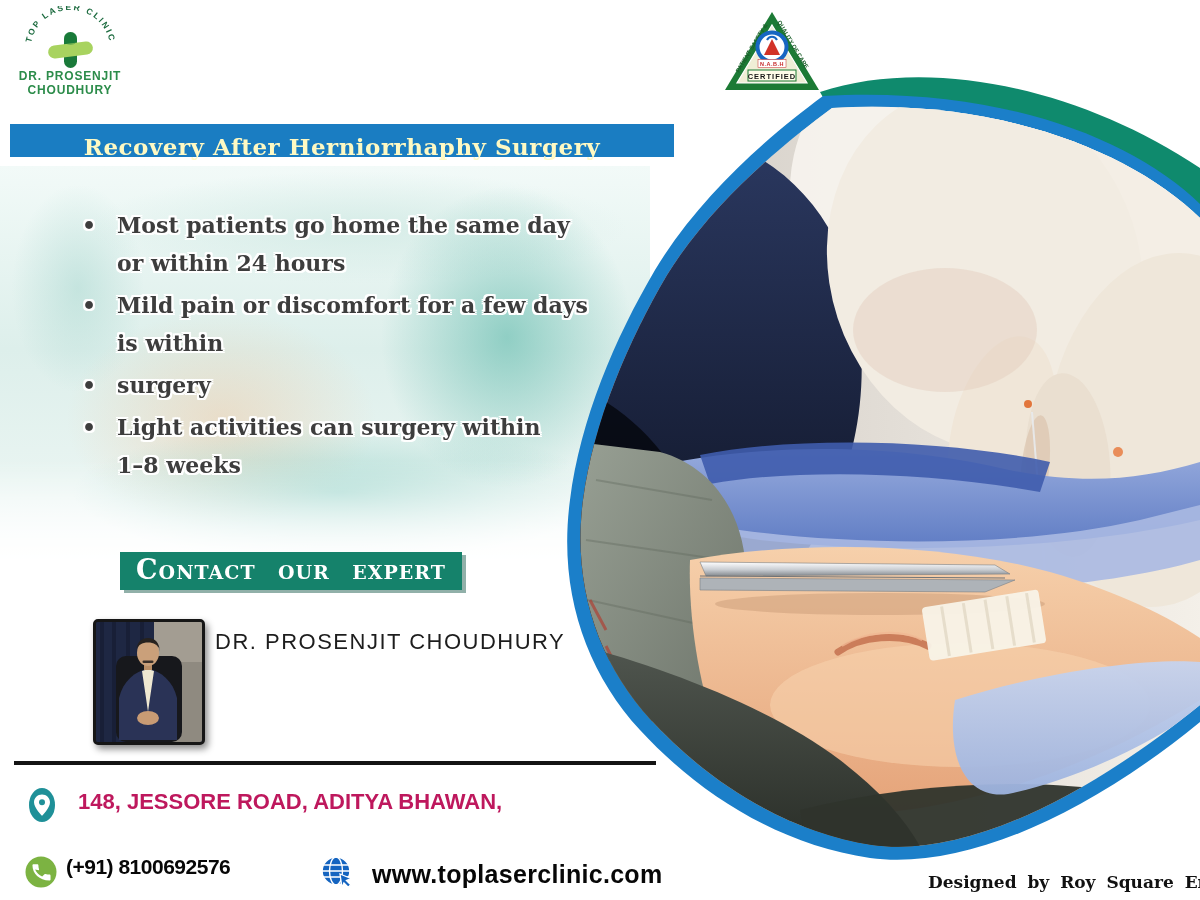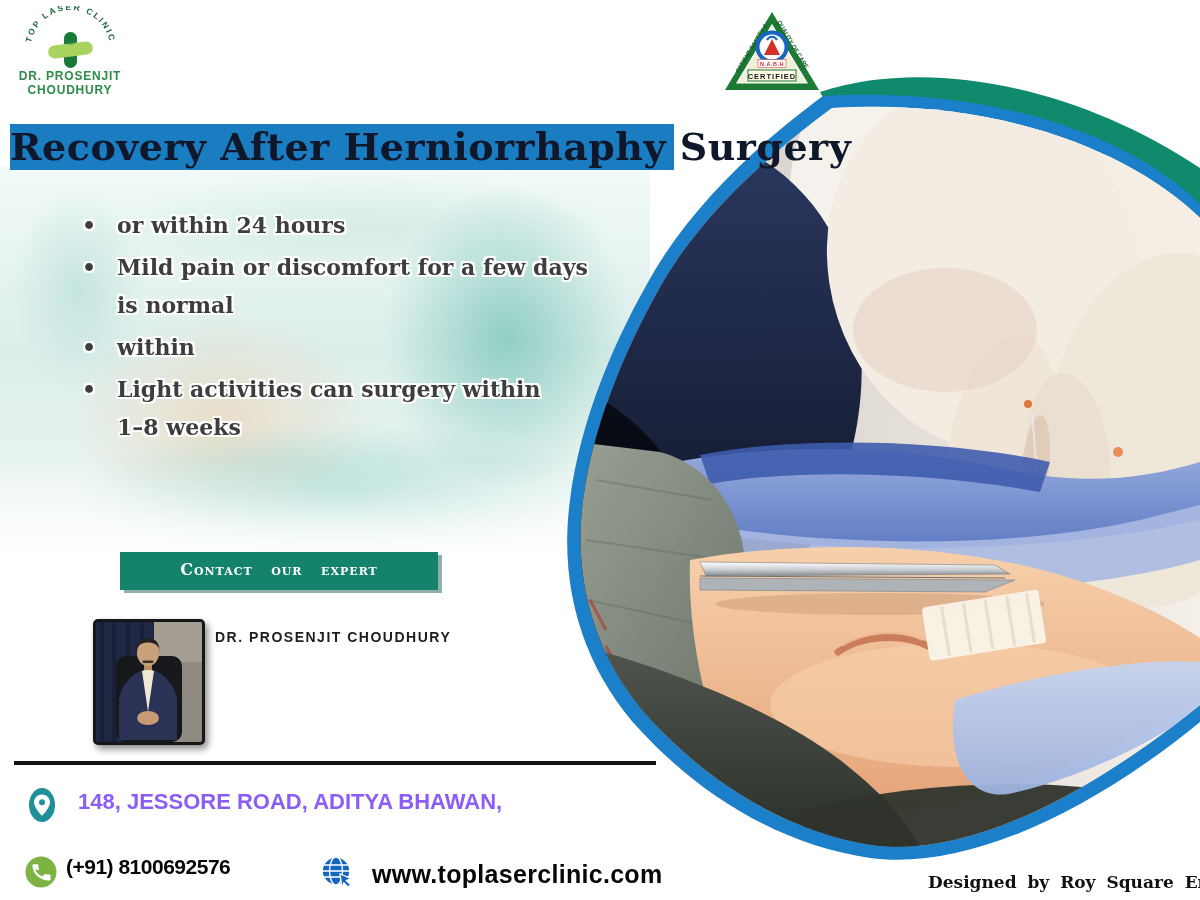--- a/index.html
+++ b/index.html
@@ -23,52 +23,52 @@
       radial-gradient(closest-side at 55% 15%,rgba(205,232,226,.7),rgba(205,232,226,0) 92%),
       linear-gradient(180deg,#f2faf8 0%,#ddefeb 45%,#e8f4f1 75%,#ffffff 100%);
     -webkit-mask-image:linear-gradient(180deg,#000 0%,#000 72%,transparent 100%);
             mask-image:linear-gradient(180deg,#000 0%,#000 72%,transparent 100%);}
 
   .blob-svg{left:0;top:0;width:1200px;height:900px;z-index:1;pointer-events:none;}
 
   .logo{left:14px;top:6px;width:120px;height:100px;z-index:2;}
   .badge{left:723px;top:10px;width:100px;height:84px;z-index:2;}
 
-  .banner{left:10px;top:124px;width:664px;height:46px;z-index:2;
-    background:var(--banner-blue,#1a7dc2);color:#0f172a;text-align:center;
-    font-family:"DejaVu Serif",serif;font-weight:bold;font-size:38px;line-height:46px;
+  .banner{left:10px;top:124px;width:664px;height:33px;z-index:2;
+    background:var(--banner-blue,#1a7dc2);color:#fef9c3;text-align:center;
+    font-family:"DejaVu Serif",serif;font-weight:bold;font-size:23px;line-height:46px;
     letter-spacing:.5px;white-space:nowrap;}
 
   .bullets{left:80px;top:206px;width:500px;z-index:2;list-style:none;margin:0;padding:0;}
   .bullets li{position:relative;margin:0 0 4px 0;padding-left:37px;
     font-family:"DejaVu Serif",serif;font-weight:bold;font-size:22px;line-height:38px;
     color:var(--text-dark,#3d3d3d);
     text-shadow:-2px -2px 0 #fff,2px -2px 0 #fff,-2px 2px 0 #fff,2px 2px 0 #fff,
       0 -2px 0 #fff,0 2px 0 #fff,-2px 0 0 #fff,2px 0 0 #fff;}
   .bullets .dot{position:absolute;left:2px;top:0;}
   .bullets .bl{white-space:nowrap;}
 
-  .cta{left:120px;top:552px;width:318px;height:38px;z-index:2;cursor:pointer;
+  .cta{left:120px;top:552px;width:342px;height:38px;z-index:2;cursor:pointer;
     background:var(--button-teal,#15826b);box-shadow:4px 3px 0 rgba(10,80,64,.45);
     color:#fff;text-align:center;font-family:"DejaVu Serif",serif;font-weight:bold;
-    font-variant:small-caps;font-size:16px;line-height:36px;letter-spacing:1px;word-spacing:12px;}
+    font-variant:small-caps;font-size:27px;line-height:36px;letter-spacing:1px;word-spacing:12px;}
 
   .doc-photo{left:93px;top:619px;width:106px;height:120px;z-index:2;
     border:3px solid #161616;border-radius:5px;overflow:hidden;
     box-shadow:3px 4px 7px rgba(0,0,0,.45);background:#1e2743;}
   .doc-info{left:215px;top:629px;width:360px;z-index:2;color:#1d1d1d;}
-  .doc-name{font-weight:bold;font-size:14px;letter-spacing:1.5px;white-space:nowrap;}
+  .doc-name{font-weight:normal;font-size:22px;letter-spacing:1.5px;white-space:nowrap;}
   .doc-creds{margin-top:7px;margin-left:4px;font-weight:bold;font-size:17.5px;line-height:23.5px;
     font-variant:small-caps;white-space:nowrap;color:#1c1c1c;}
 
   .sep{left:14px;top:761px;width:642px;height:3.5px;background:#141414;z-index:2;}
 
   .pin{left:28px;top:787px;width:28px;height:37px;z-index:2;}
   .addr{left:78px;top:780px;z-index:2;font-weight:bold;font-size:22px;line-height:44px;
-    color:#8b5cf6;white-space:nowrap;}
+    color:#be185d;white-space:nowrap;}
 
   .phone-ico{left:25px;top:856px;width:32px;height:32px;z-index:2;}
   .phone-txt{left:66px;top:855px;z-index:2;font-weight:bold;font-size:21px;color:#070707;
     letter-spacing:-.5px;white-space:nowrap;}
   .globe-ico{left:320px;top:855px;width:34px;height:34px;z-index:2;}
   .web-txt{left:372px;top:860px;z-index:2;font-weight:bold;font-size:25px;color:#070707;
     letter-spacing:.3px;white-space:nowrap;}
 
   .credit{left:928px;top:872px;width:270px;z-index:2;text-align:right;
     font-family:"DejaVu Serif",serif;font-weight:bold;font-size:17px;color:#111;
@@ -215,30 +215,31 @@
     <text x="49" y="56" text-anchor="middle" font-size="5.5" font-weight="bold" fill="#c62828" letter-spacing=".5" font-family="Liberation Sans, sans-serif">N.A.B.H</text>
     <rect x="25" y="60" width="48" height="11" fill="#fdfbe8" stroke="#1c7a35" stroke-width="1"></rect>
     <text x="49" y="68.5" text-anchor="middle" font-size="7.5" font-weight="bold" fill="#151515" letter-spacing="1" font-family="Liberation Sans, sans-serif">CERTIFIED</text>
   </svg>
 
   <div class="abs banner">Recovery After Herniorrhaphy Surgery</div>
 
   <ul class="abs bullets">
     <li>
       <span class="dot">•</span>
+      <div class="bl">Most patients go home the same day</div>
         <div class="bl">or within 24 hours</div>
     </li>
     <li>
       <span class="dot">•</span>
       <div class="bl">Mild pain or discomfort for a few days</div>
-        <div class="bl">is normal</div>
-    </li>
-    <li>
-      <span class="dot">•</span>
-        <div class="bl">within</div>
+        <div class="bl">is within</div>
+    </li>
+    <li>
+      <span class="dot">•</span>
+        <div class="bl">surgery</div>
     </li>
     <li>
       <span class="dot">•</span>
       <div class="bl">Light activities can surgery within</div>
         <div class="bl">1–8 weeks</div>
     </li>
   </ul>
 
   <div class="abs cta">Contact our expert</div>
 

